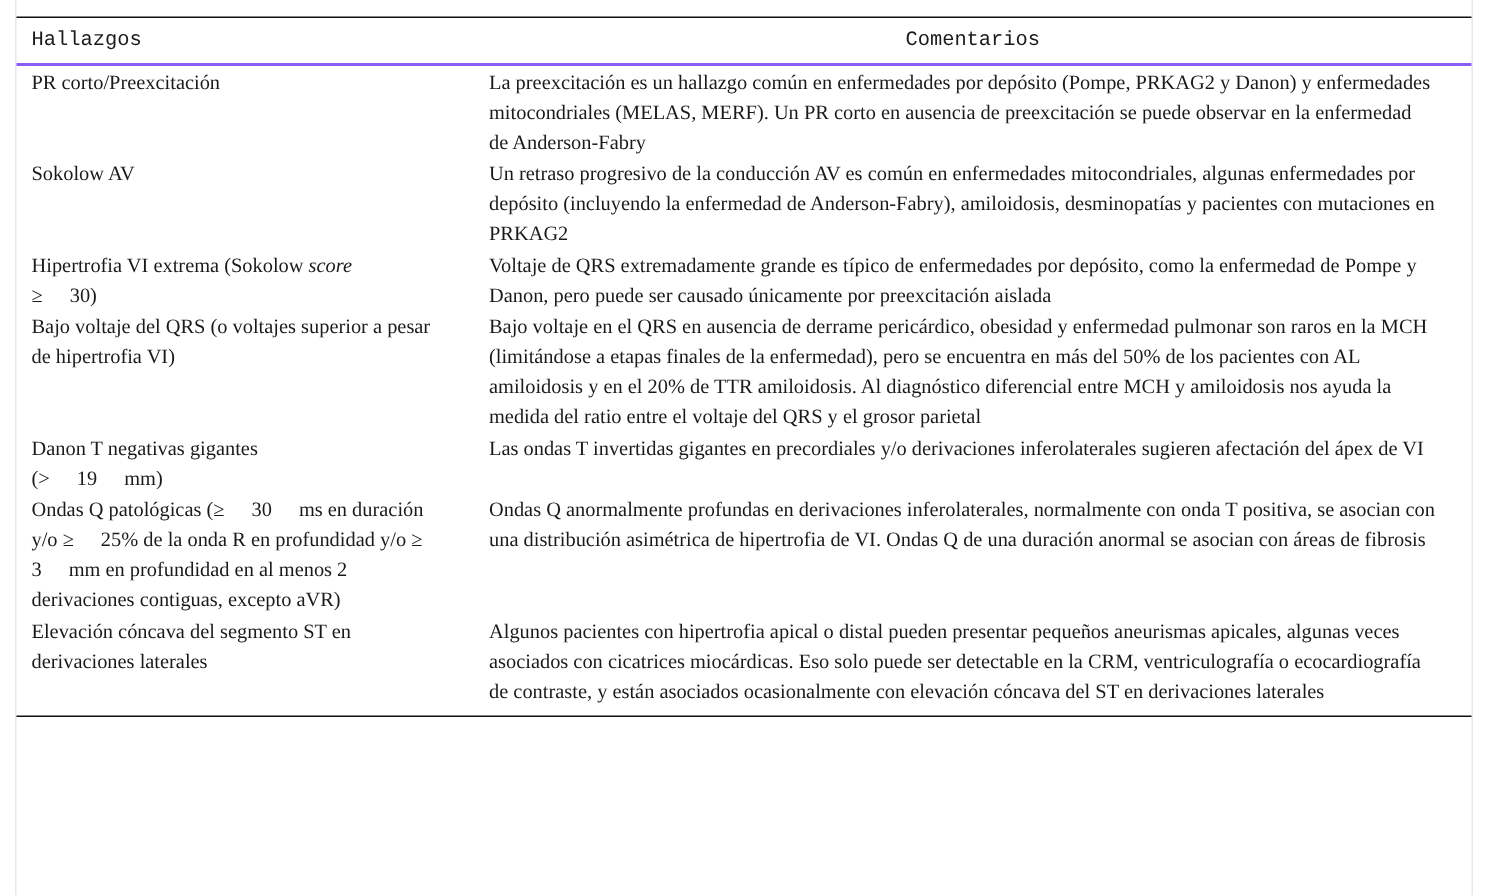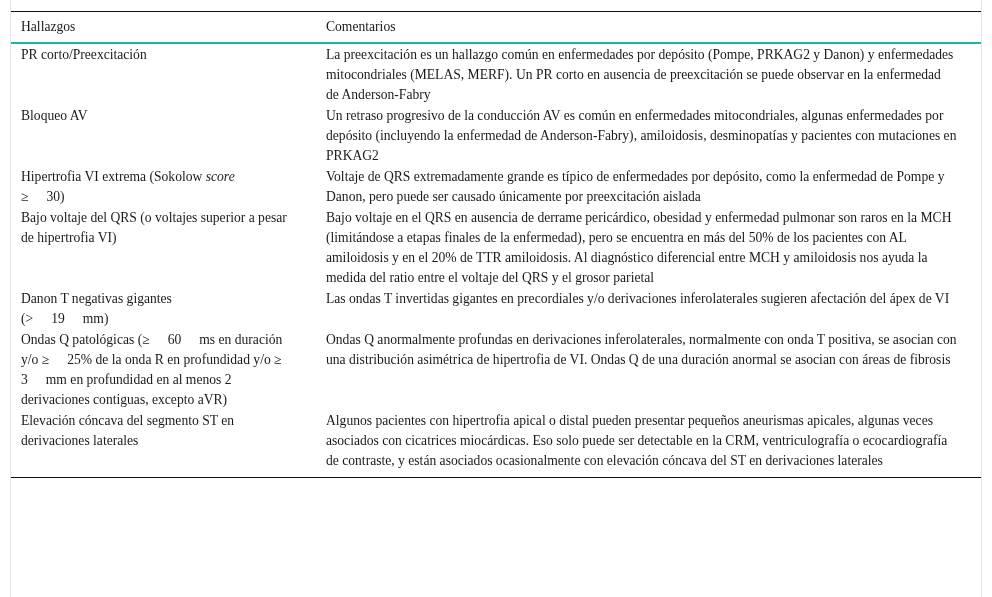--- a/index.html
+++ b/index.html
@@ -31,28 +31,29 @@
       left: 11px;
       top: 11px;
       width: 970px;
       border-collapse: collapse;
       table-layout: fixed;
     }
     table.findings col.c1 { width: 305px; }
     table.findings col.c2 { width: 665px; }
     thead tr th {
       border-top: 1.5px solid #111;
-      border-bottom: 2px solid #14b8a6;
+      border-bottom: 2px solid #8b5cf6;
       font-weight: normal;
       height: 30px;
       padding: 0 10px;
       vertical-align: middle;
+      font-family: Liberation Mono, monospace;
     }
     thead th.h1 { text-align: left; }
-    thead th.h2 { text-align: left; }
+    thead th.h2 { text-align: center; }
     tbody td {
       vertical-align: top;
       line-height: 20px;
       padding: 1px 10px 0 10px;
     }
     tbody td.finding { padding-right: 16px; }
     tbody td.comment { padding-left: 10px; padding-right: 24px; }
     tbody tr:last-child td {
       border-bottom: 1.5px solid #111;
       padding-bottom: 6px;
@@ -75,37 +76,37 @@
       <th class="h1">Hallazgos</th>
       <th class="h2">Comentarios</th>
     </tr>
   </thead>
   <tbody>
     <tr>
       <td class="finding">PR corto/Preexcitación</td>
       <td class="comment">La preexcitación es un hallazgo común en enfermedades por depósito (Pompe, PRKAG2 y Danon) y enfermedades mitocondriales (MELAS, MERF). Un PR corto en ausencia de preexcitación se puede observar en la enfermedad de Anderson-Fabry</td>
     </tr>
     <tr>
-      <td class="finding">Bloqueo AV</td>
+      <td class="finding">Sokolow AV</td>
       <td class="comment">Un retraso progresivo de la conducción AV es común en enfermedades mitocondriales, algunas enfermedades por depósito (incluyendo la enfermedad de Anderson-Fabry), amiloidosis, desminopatías y pacientes con mutaciones en PRKAG2</td>
     </tr>
     <tr>
       <td class="finding"><span>Hipertrofia VI extrema (Sokolow </span><em>score</em><br><span>≥</span><span class="gap"></span><span>30)</span></td>
       <td class="comment">Voltaje de QRS extremadamente grande es típico de enfermedades por depósito, como la enfermedad de Pompe y Danon, pero puede ser causado únicamente por preexcitación aislada</td>
     </tr>
     <tr>
       <td class="finding">Bajo voltaje del QRS (o voltajes superior a pesar de hipertrofia VI)</td>
       <td class="comment">Bajo voltaje en el QRS en ausencia de derrame pericárdico, obesidad y enfermedad pulmonar son raros en la MCH (limitándose a etapas finales de la enfermedad), pero se encuentra en más del 50% de los pacientes con AL amiloidosis y en el 20% de TTR amiloidosis. Al diagnóstico diferencial entre MCH y amiloidosis nos ayuda la medida del ratio entre el voltaje del QRS y el grosor parietal</td>
     </tr>
     <tr>
       <td class="finding"><span>Danon T negativas gigantes</span><br><span>(&gt;</span><span class="gap"></span><span>19</span><span class="gap"></span><span>mm)</span></td>
       <td class="comment">Las ondas T invertidas gigantes en precordiales y/o derivaciones inferolaterales sugieren afectación del ápex de VI</td>
     </tr>
     <tr>
-      <td class="finding"><span>Ondas Q patológicas (≥</span><span class="gap"></span><span>60</span><span class="gap"></span><span>ms en duración y/o ≥</span><span class="gap"></span><span>25% de la onda R en profundidad y/o ≥</span><span class="gap"></span><span>3</span><span class="gap"></span><span>mm en profundidad en al menos 2 derivaciones contiguas, excepto aVR)</span></td>
+      <td class="finding"><span>Ondas Q patológicas (≥</span><span class="gap"></span><span>30</span><span class="gap"></span><span>ms en duración y/o ≥</span><span class="gap"></span><span>25% de la onda R en profundidad y/o ≥</span><span class="gap"></span><span>3</span><span class="gap"></span><span>mm en profundidad en al menos 2 derivaciones contiguas, excepto aVR)</span></td>
       <td class="comment">Ondas Q anormalmente profundas en derivaciones inferolaterales, normalmente con onda T positiva, se asocian con una distribución asimétrica de hipertrofia de VI. Ondas Q de una duración anormal se asocian con áreas de fibrosis</td>
     </tr>
     <tr>
       <td class="finding">Elevación cóncava del segmento ST en derivaciones laterales</td>
       <td class="comment">Algunos pacientes con hipertrofia apical o distal pueden presentar pequeños aneurismas apicales, algunas veces asociados con cicatrices miocárdicas. Eso solo puede ser detectable en la CRM, ventriculografía o ecocardiografía de contraste, y están asociados ocasionalmente con elevación cóncava del ST en derivaciones laterales</td>
     </tr>
   </tbody>
 </table>
 
 </body></html>

